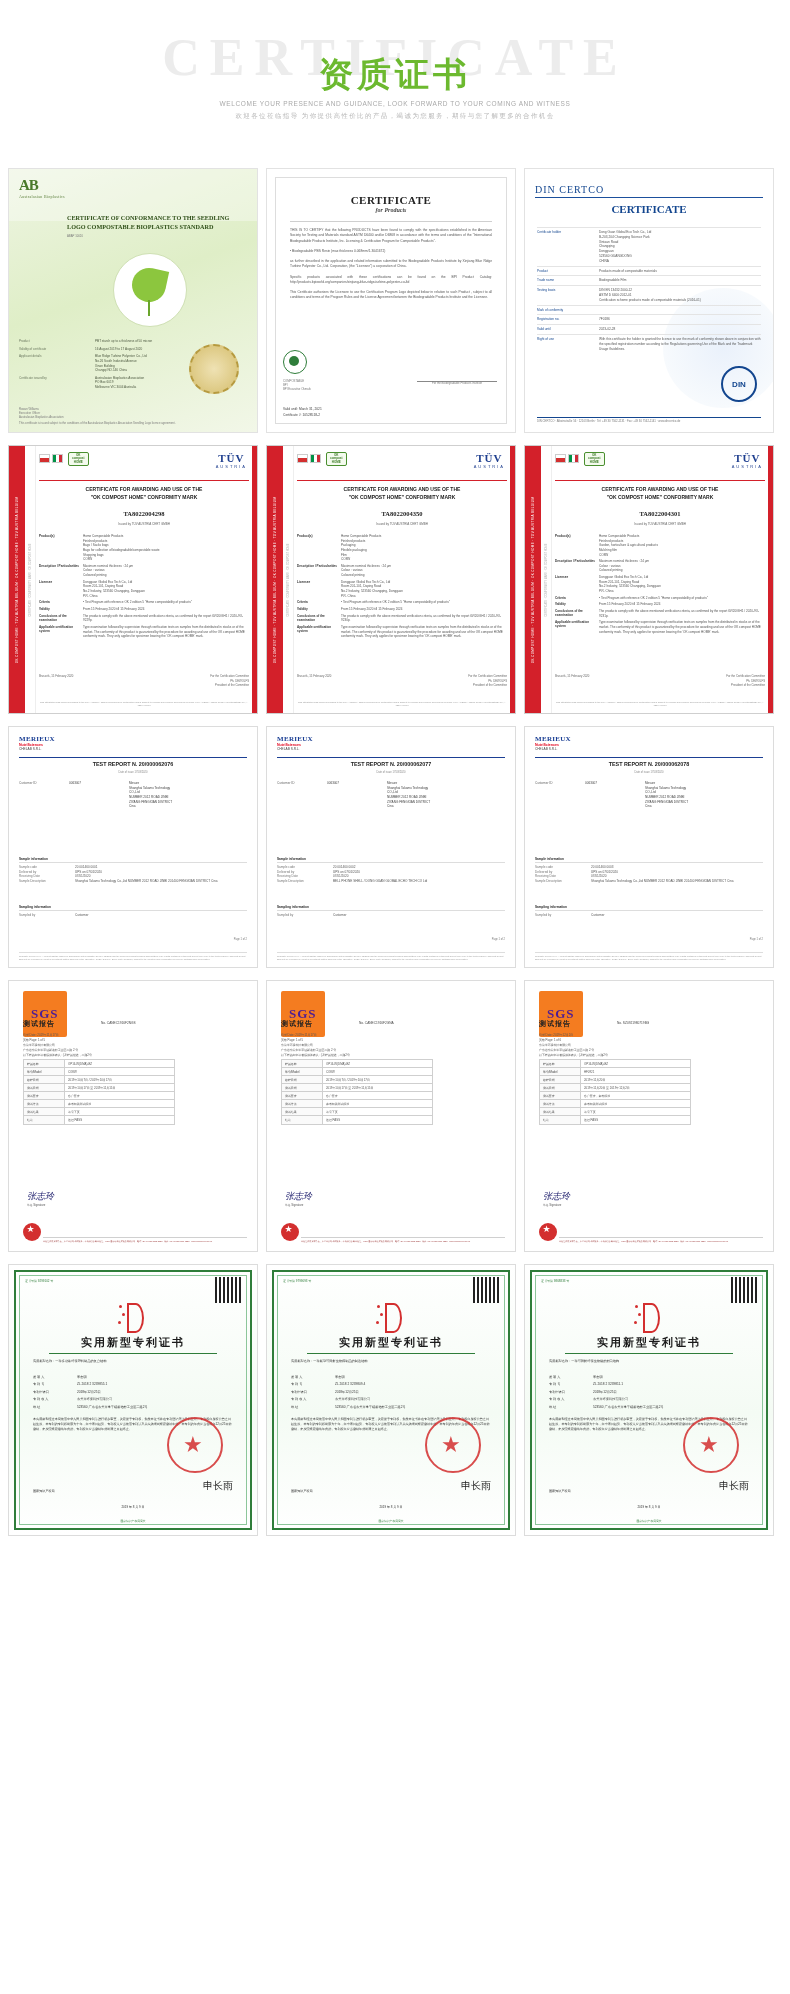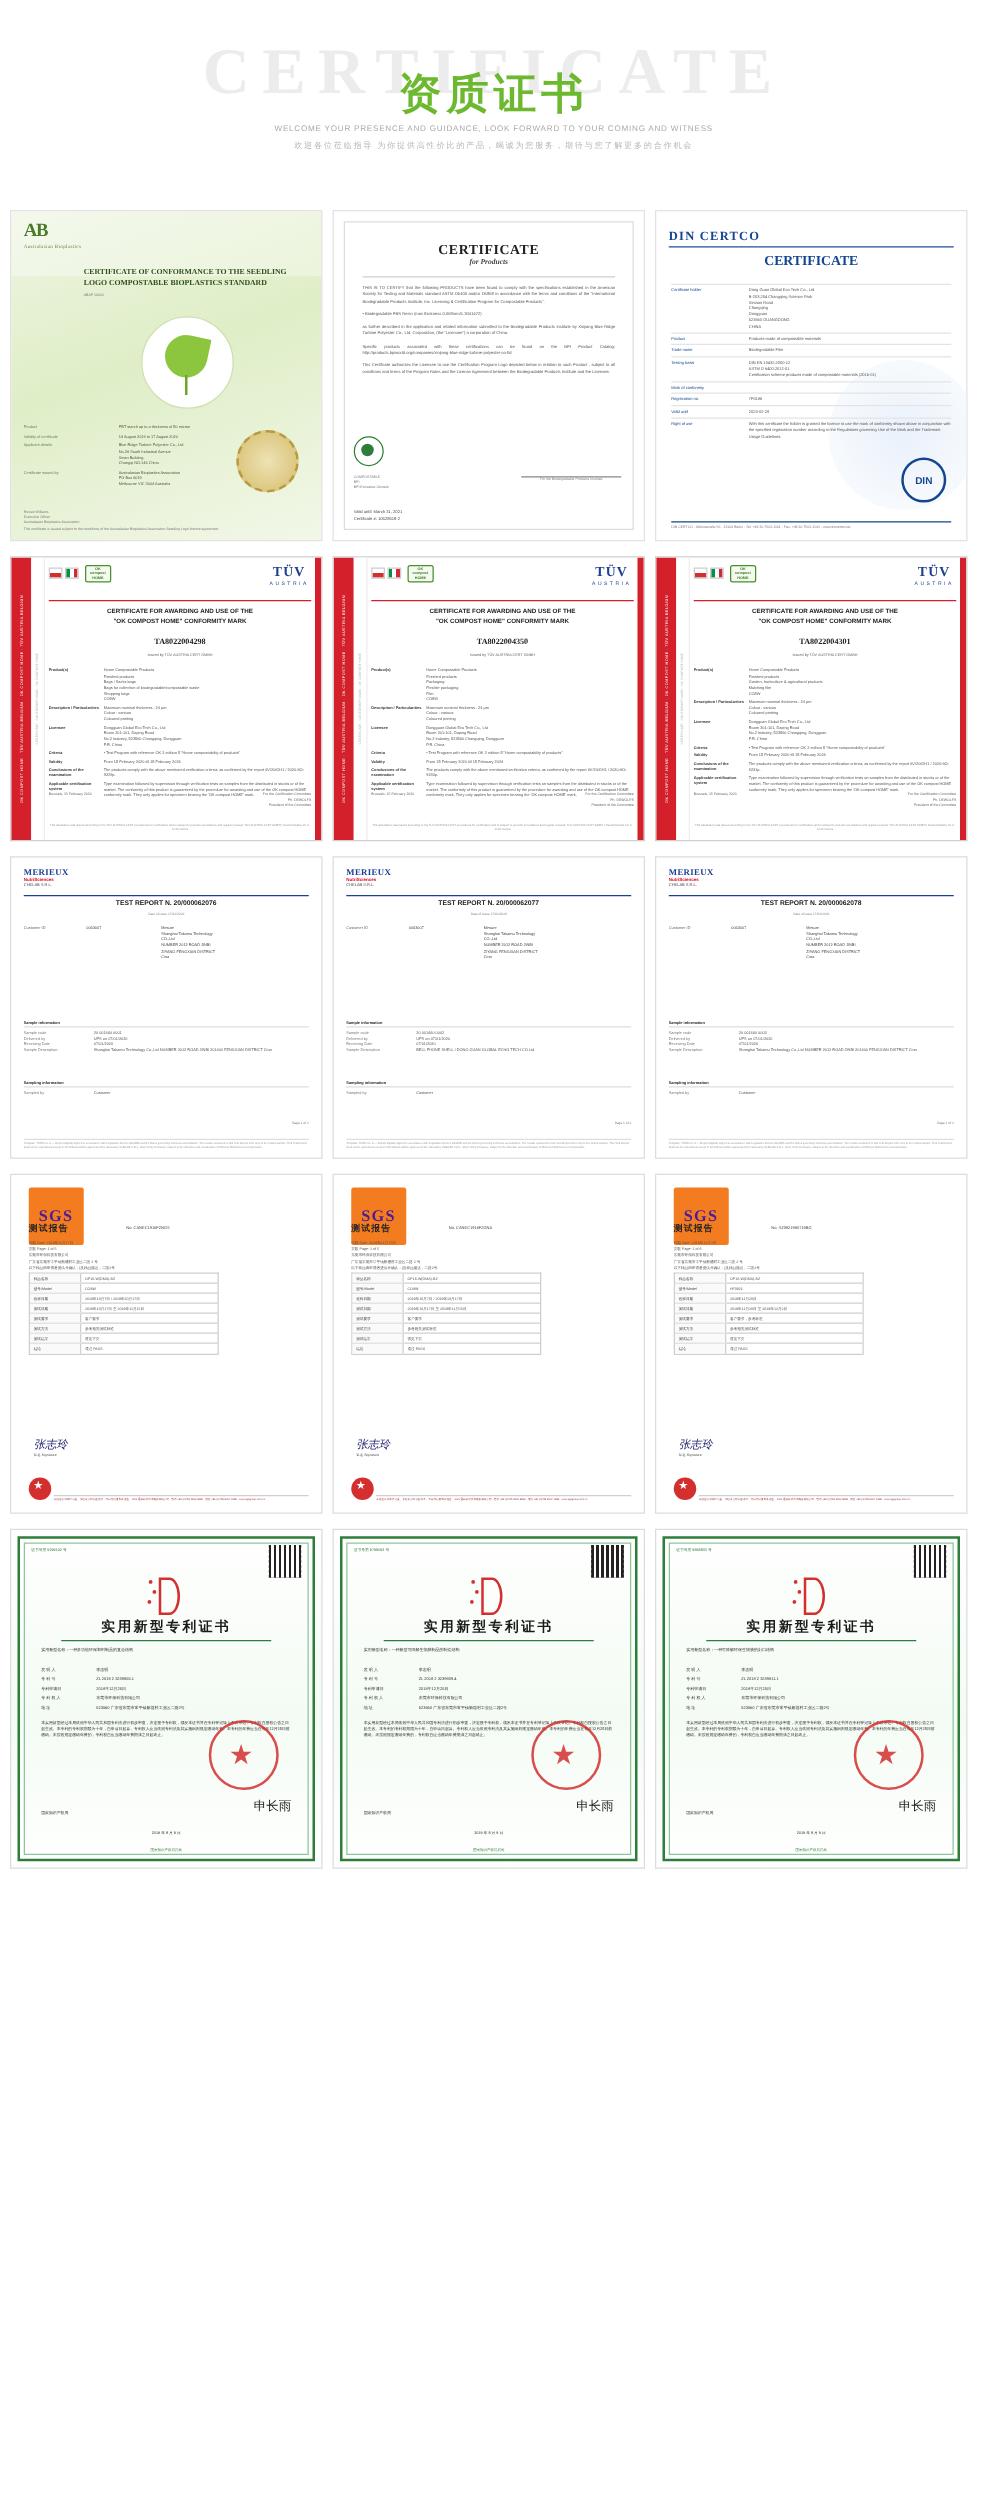--- a/index.html
+++ b/index.html
@@ -23,21 +23,21 @@
   }
   .sub-cn{
     position:absolute;top:112px;left:0;width:790px;text-align:center;
     font-size:6.5px;color:#b8b8b8;letter-spacing:1.4px;
   }
 
   
   .grid{display:flex;flex-wrap:wrap;gap:8px;padding:0 8px 12px 8px;box-sizing:border-box;}
   .cell{width:250px;box-sizing:border-box;background:#fff;position:relative;overflow:hidden;}
   .r1 .cell{height:265px;border:1px solid #e2e2e2;margin-top:36px;}
-  .r2 .cell{height:228px;border:1px solid #cfcfcf;}
+  .r2 .cell{height:269px;border:1px solid #cfcfcf;}
   .r3 .cell{height:242px;border:1px solid #dcdcdc;}
   .r4 .cell{height:272px;border:1px solid #dcdcdc;}
   .r5 .cell{height:272px;border:1px solid #dcdcdc;}
   .tiny2{font-size:2.8px;line-height:1.4;color:#7a7a7a;}
 
   
   .certA{background:linear-gradient(160deg,#eef5e2 0%,#dfeec7 45%,#f2f7e8 100%);}
   .certA .topbar{position:absolute;top:0;left:0;right:0;height:52px;background:rgba(255,255,255,.35);}
   .certA .logoA{position:absolute;top:8px;left:10px;font-family:"Liberation Serif",serif;}
   .certA .logoA .ab{font-size:15px;font-weight:bold;color:#4a7a2a;letter-spacing:-1px;}
@@ -70,21 +70,21 @@
   .certB .bpi{position:absolute;left:16px;bottom:40px;width:96px;}
   .certB .bpilogo{width:22px;height:22px;border-radius:50%;border:1.5px solid #2f7d3a;display:inline-block;position:relative;}
   .certB .bpilogo:after{content:"";position:absolute;top:5px;left:5px;width:10px;height:10px;border-radius:50%;background:#2f7d3a;}
   .certB .sig{position:absolute;right:18px;bottom:46px;width:80px;text-align:center;}
   .certB .sigline{height:1px;background:#888;margin-top:14px;}
   .certB .valid{position:absolute;left:16px;bottom:14px;font-size:3.3px;color:#444;line-height:1.6;}
 
   
   .certC{background:#fff;}
   .certC .topline{position:absolute;top:10px;left:10px;right:10px;height:18px;border-bottom:1px solid #1b4f9c;}
-  .certC .din{font-size:10px;font-weight:bold;color:#13468f;letter-spacing:1px;font-family:"Liberation Serif",serif;}
+  .certC .din{font-size:10px;font-weight:normal;color:#13468f;letter-spacing:1px;font-family:"Liberation Serif",serif;}
   .certC h2{position:absolute;top:34px;left:0;right:0;text-align:center;font-size:11px;font-weight:bold;color:#13468f;font-family:"Liberation Serif",serif;margin:0;}
   .certC .tbl{position:absolute;top:58px;left:12px;right:12px;}
   .certC .trow{display:flex;border-top:1px solid #e4e4e4;padding:2px 0;font-size:3.2px;line-height:1.5;}
   .certC .tlab{width:62px;color:#13468f;}
   .certC .tval{flex:1;color:#555;}
   .certC .wm{position:absolute;right:-10px;bottom:24px;width:120px;height:120px;border-radius:50%;background:radial-gradient(circle,#eaf1fb 0%,#f7fafd 70%,#ffffff 100%);}
   .certC .dinseal{position:absolute;right:16px;bottom:30px;width:32px;height:32px;border-radius:50%;border:2px solid #13468f;color:#13468f;font-size:8px;font-weight:bold;display:flex;align-items:center;justify-content:center;}
   .certC .foot{position:absolute;left:12px;right:12px;bottom:8px;border-top:1px solid #13468f;padding-top:2px;}
 
   

